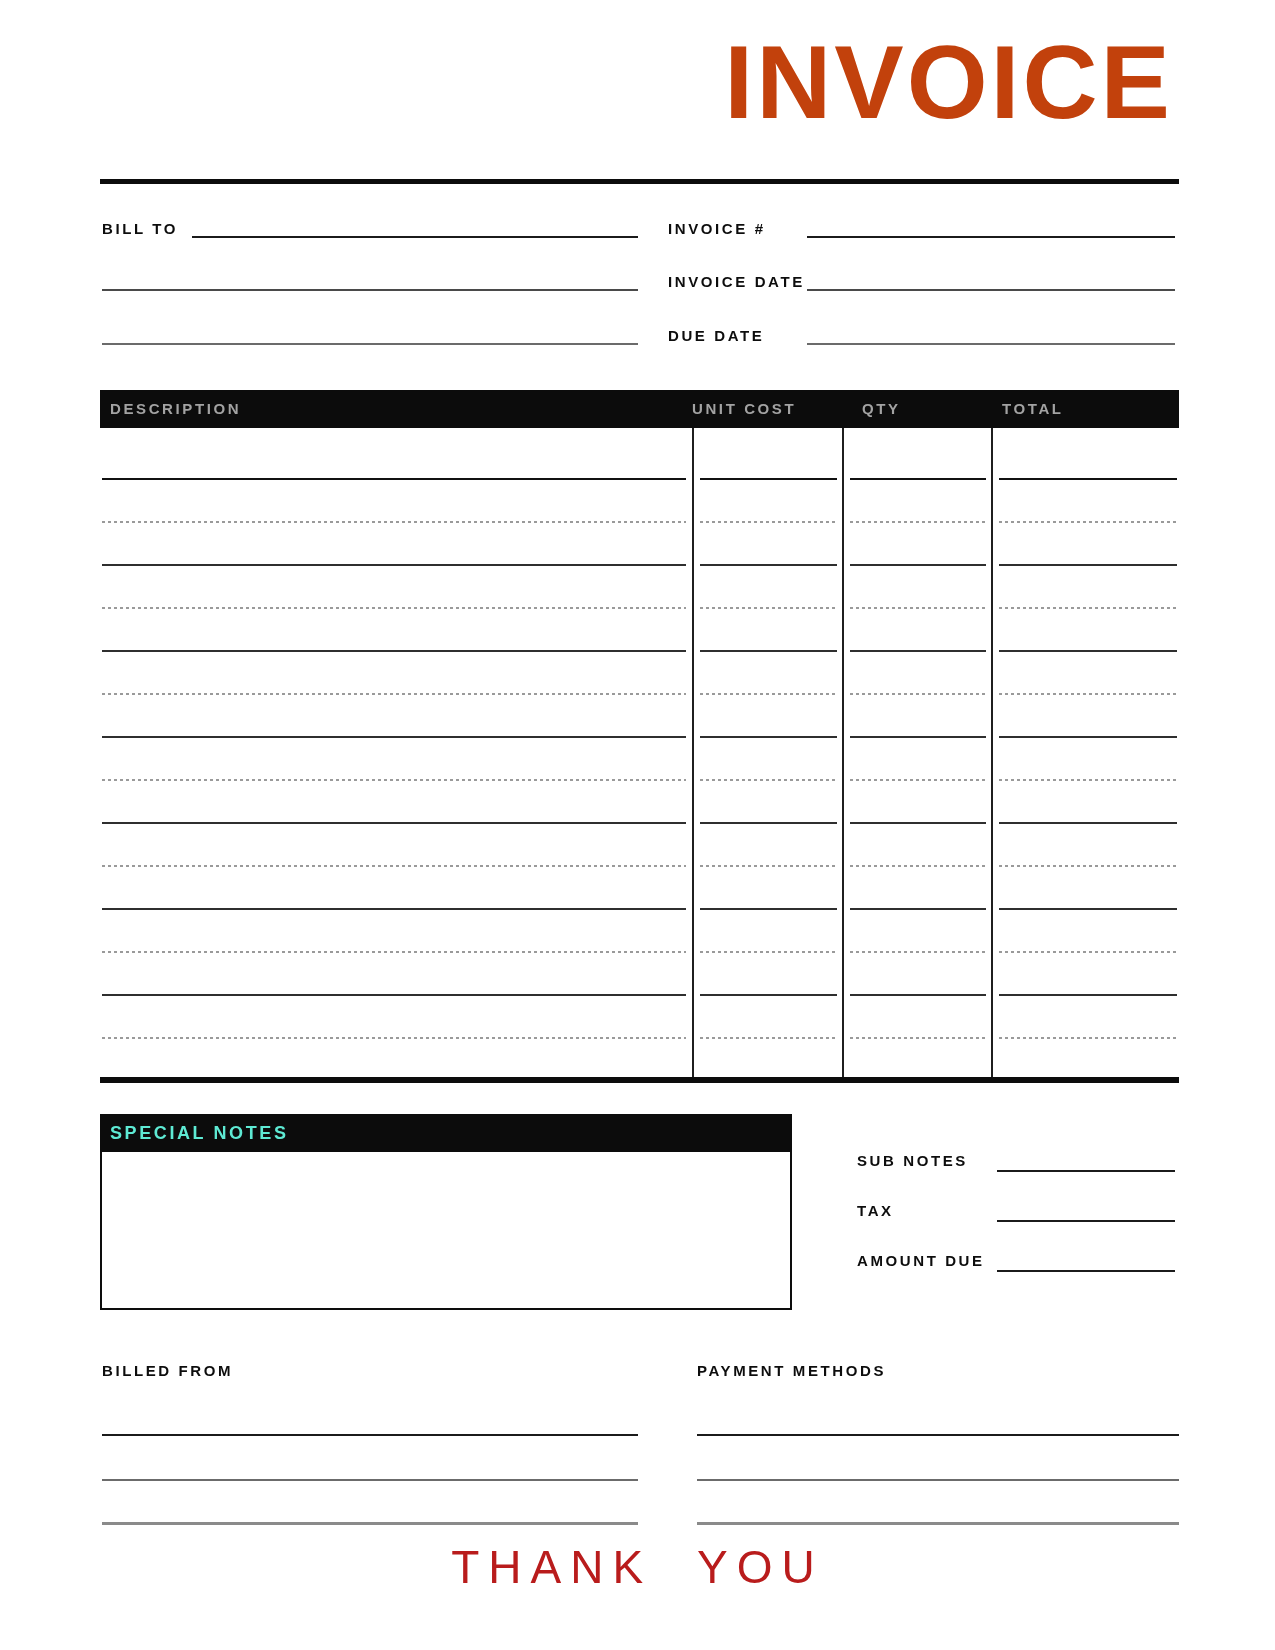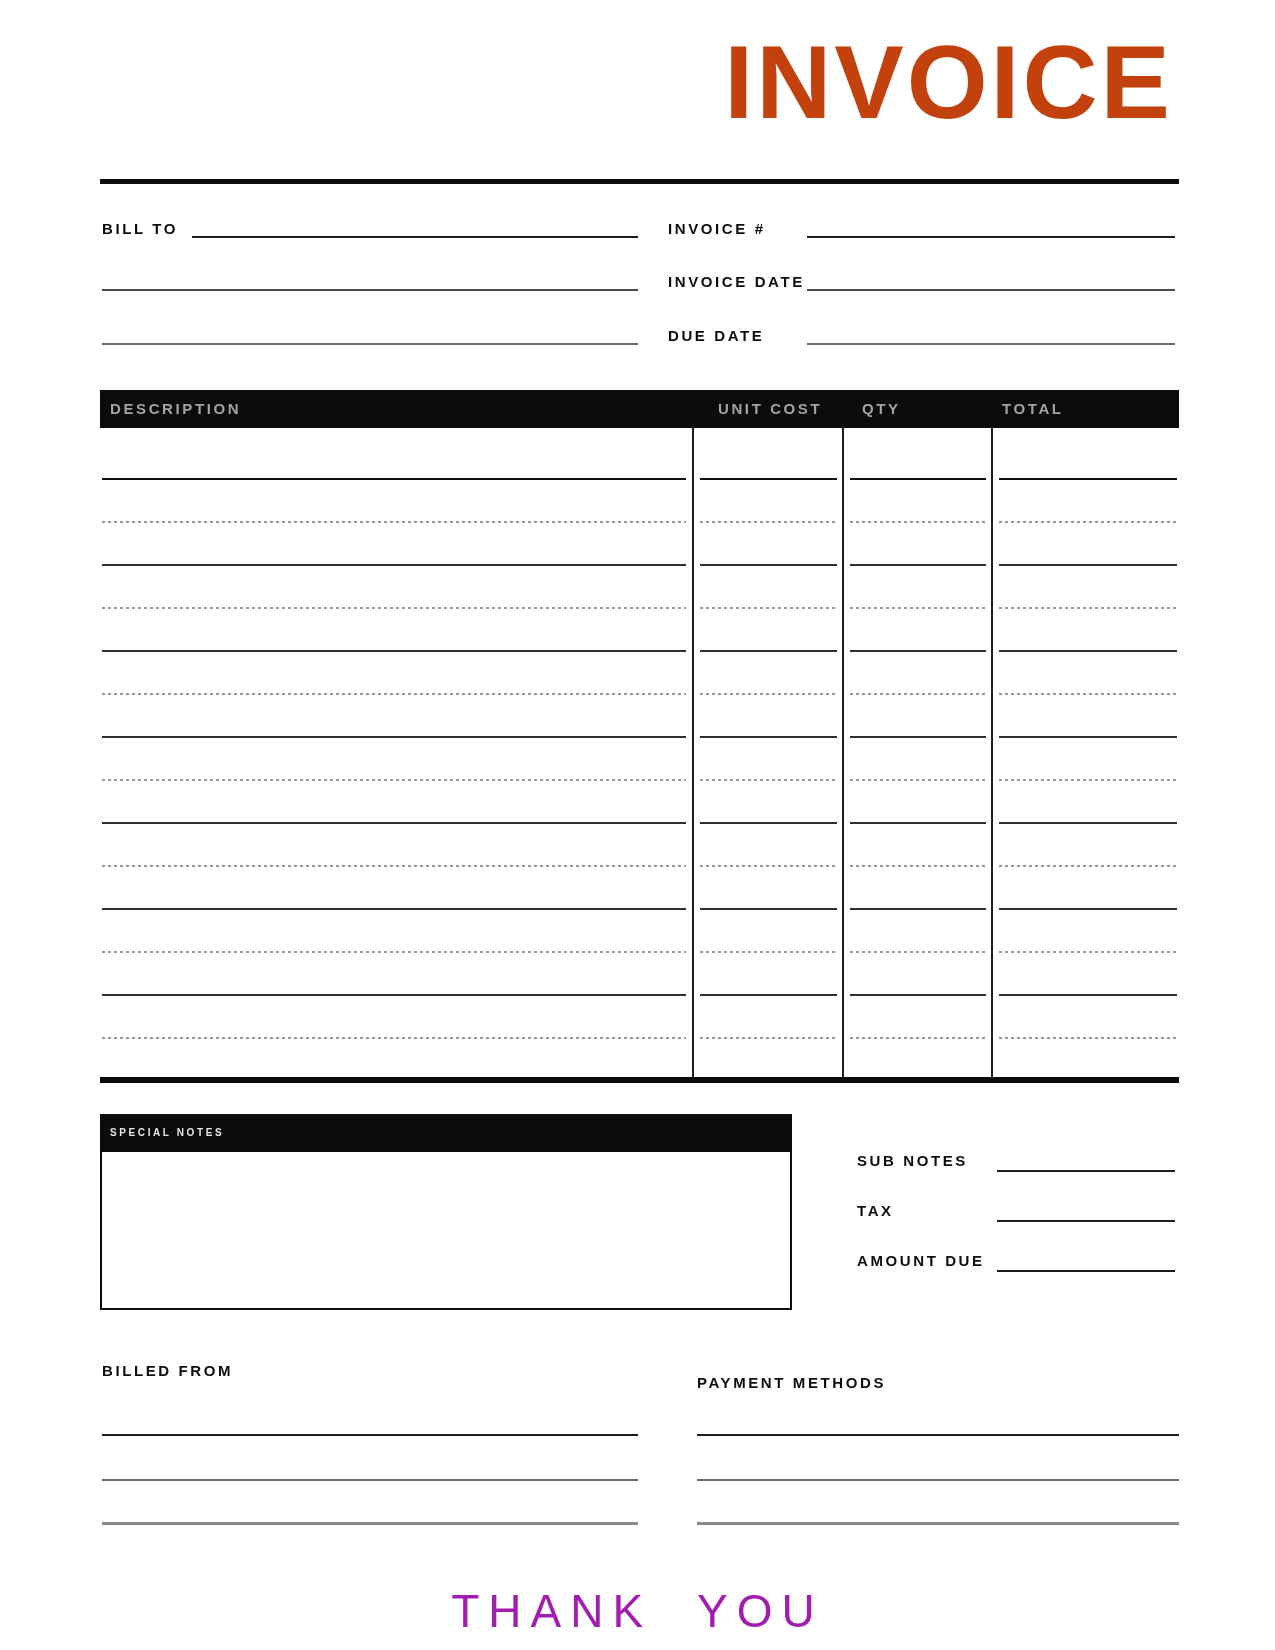--- a/index.html
+++ b/index.html
@@ -55,36 +55,36 @@
   .rsolid{background:#2f2f2f;}
   .rsolid.first{background:#111111;}
   .rdash{background:repeating-linear-gradient(90deg,#9a9a9a 0 3px,transparent 3px 6px);}
   
   .notesbar{
     position:absolute;left:100px;top:1114px;width:692px;height:38px;
     background:#0c0c0c;
   }
   .notesbar .hl{
     position:absolute;left:10px;top:0;line-height:38px;
-    color:#e5e5e5;font-size:10px;font-weight:700;letter-spacing:2.6px;white-space:nowrap;
+    color:#5eead4;font-size:18px;font-weight:700;letter-spacing:2.6px;white-space:nowrap;
   }
   .notesbody{
     position:absolute;left:100px;top:1152px;width:692px;height:158px;
     border:2px solid #0d0d0d;border-top:none;box-sizing:border-box;
     background:#ffffff;
   }
   
   .thanks{
-    position:absolute;left:0;top:1584px;width:1275px;
+    position:absolute;left:0;top:1540px;width:1275px;
     text-align:center;
     font-size:46px;
     font-weight:400;
     letter-spacing:9px;
     word-spacing:24px;
-    color:#a21caf;
+    color:#b91c1c;
     white-space:nowrap;
   }
 </style>
 </head>
 <body>
 
 <div class="page">
 
   <div class="title">INVOICE</div>
   <div class="thickbar" style="left:100px;top:179px;width:1079px;height:5px;"></div>
@@ -98,21 +98,21 @@
   <div class="wline" style="left:807px;top:236px;width:368px;"></div>
 
   <div class="lbl" style="left:668px;top:273px;">INVOICE DATE</div>
   <div class="wline g2" style="left:807px;top:289px;width:368px;"></div>
 
   <div class="lbl" style="left:668px;top:327px;">DUE DATE</div>
   <div class="wline g3" style="left:807px;top:343px;width:368px;"></div>
 
   <div class="thead">
     <div class="hl" style="left:10px;">DESCRIPTION</div>
-    <div class="hl" style="left:618px;text-align:center;">UNIT COST</div>
+    <div class="hl" style="left:592px;text-align:center;">UNIT COST</div>
     <div class="hl" style="left:762px;">QTY</div>
     <div class="hl" style="left:902px;">TOTAL</div>
   </div>
 
   <div class="tbody">
     <div class="vline" style="left:592px;"></div>
     <div class="vline" style="left:742px;"></div>
     <div class="vline" style="left:891px;"></div>
   <div class="rline rsolid first" style="left: 2px; top: 50px; width: 584px;"></div>
       <div class="rline rsolid first" style="left: 600px; top: 50px; width: 137px;"></div>
@@ -185,20 +185,20 @@
   <div class="wline" style="left:997px;top:1220px;width:178px;"></div>
 
   <div class="lbl" style="left:857px;top:1252px;">AMOUNT DUE</div>
   <div class="wline" style="left:997px;top:1270px;width:178px;"></div>
 
   <div class="lbl" style="left:102px;top:1362px;">BILLED FROM</div>
   <div class="wline" style="left:102px;top:1434px;width:536px;"></div>
   <div class="wline g3" style="left:102px;top:1479px;width:536px;"></div>
   <div class="wline g4" style="left:102px;top:1522px;width:536px;"></div>
 
-  <div class="lbl" style="left:697px;top:1362px;margin-top:12px;">PAYMENT METHODS</div>
+  <div class="lbl" style="left:697px;top:1362px;">PAYMENT METHODS</div>
   <div class="wline" style="left:697px;top:1434px;width:482px;"></div>
   <div class="wline g3" style="left:697px;top:1479px;width:482px;"></div>
   <div class="wline g4" style="left:697px;top:1522px;width:482px;"></div>
 
   <div class="thanks">THANK YOU</div>
 
 </div>
 
 </body></html>

